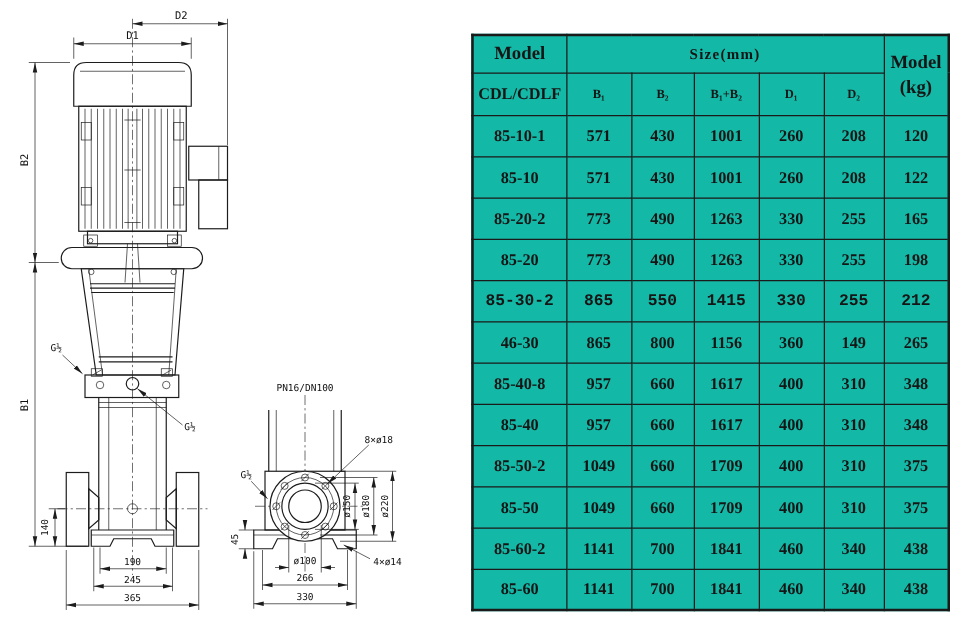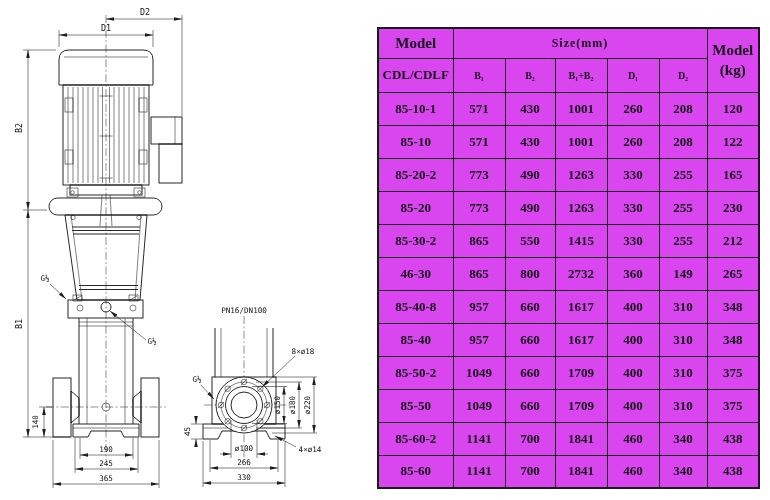--- a/index.html
+++ b/index.html
@@ -9,21 +9,21 @@
   .draw{position:absolute;left:0;top:0;}
   .ln{fill:none;stroke:#1c1c1c;stroke-width:0.95;}
   .tn{fill:none;stroke:#1c1c1c;stroke-width:0.55;}
   .cl{fill:none;stroke:#1c1c1c;stroke-width:0.5;stroke-dasharray:8 2.5 1.8 2.5;}
   .arrfill{fill:#1c1c1c;}
   .lb{font-family:"DejaVu Sans Mono",monospace;font-size:7.6px;fill:#111;}
   .lbb{font-family:"DejaVu Sans Mono",monospace;font-size:8.4px;fill:#111;}
   .wh{fill:#ffffff;}
   
   .size-table{position:absolute;left:377px;top:27px;width:382px;height:462px;
-      border-collapse:collapse;table-layout:fixed;background:#d946ef;
+      border-collapse:collapse;table-layout:fixed;background:#14b8a6;
       font-family:"Liberation Serif",serif;font-weight:bold;}
   .size-table th,.size-table td{border:1px solid #1a1a1a;text-align:center;vertical-align:middle;
       padding:0;font-weight:bold;color:#151515;}
   .size-table{border:2px solid #1a1a1a;}
   .th-big{font-size:15px;}
   .th-size{font-size:12px;letter-spacing:1px;}
   .th-model2{font-size:13px;}
   .th-col{font-size:10px;}
   .th-weight{font-size:15px;line-height:1.35;}
   .size-table tbody td{font-size:13px;}
@@ -365,36 +365,36 @@
           <td>255</td>
           <td>165</td>
         </tr>
         <tr style="height: 33px;">
           <td>85-20</td>
           <td>773</td>
           <td>490</td>
           <td>1263</td>
           <td>330</td>
           <td>255</td>
-          <td>230</td>
-        </tr>
-        <tr style="height: 33px;">
+          <td>198</td>
+        </tr>
+        <tr style="height: 33px; font-family: Liberation Mono, monospace;">
           <td>85-30-2</td>
           <td>865</td>
           <td>550</td>
           <td>1415</td>
           <td>330</td>
           <td>255</td>
           <td>212</td>
         </tr>
         <tr style="height: 33px;">
           <td>46-30</td>
           <td>865</td>
           <td>800</td>
-          <td>2732</td>
+          <td>1156</td>
           <td>360</td>
           <td>149</td>
           <td>265</td>
         </tr>
         <tr style="height: 33px;">
           <td>85-40-8</td>
           <td>957</td>
           <td>660</td>
           <td>1617</td>
           <td>400</td>

